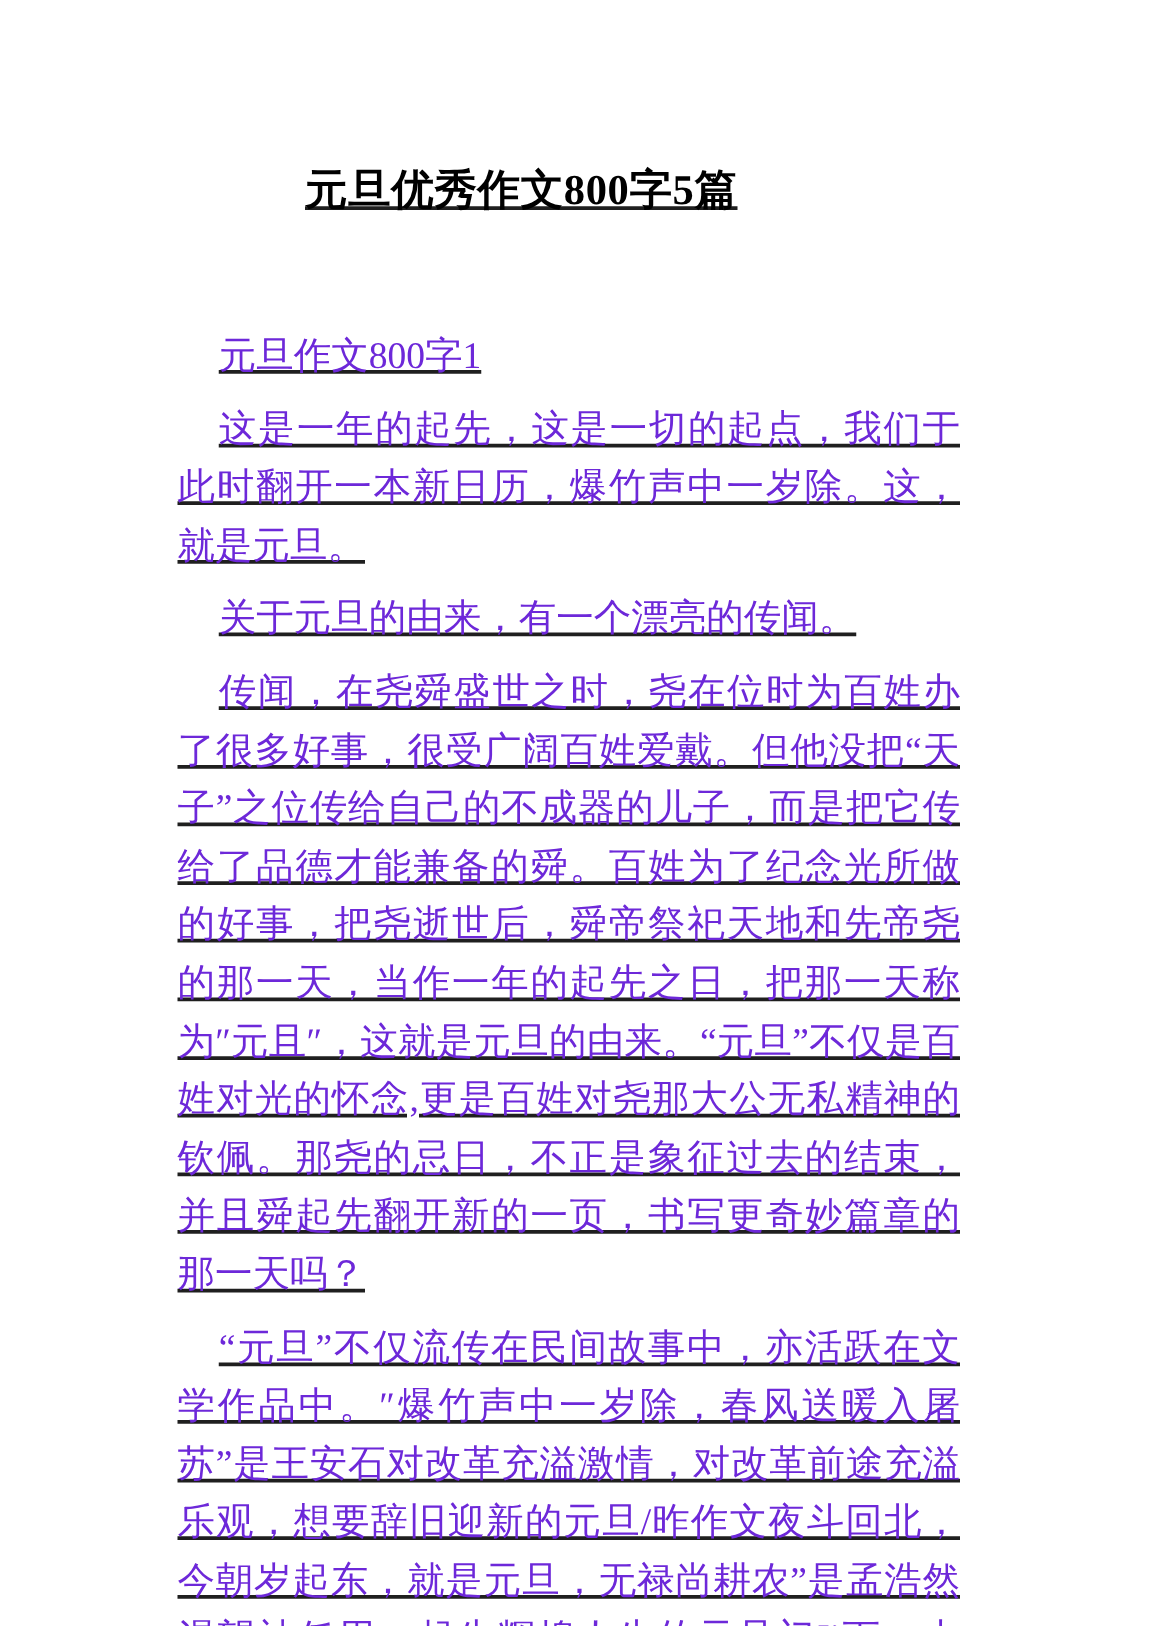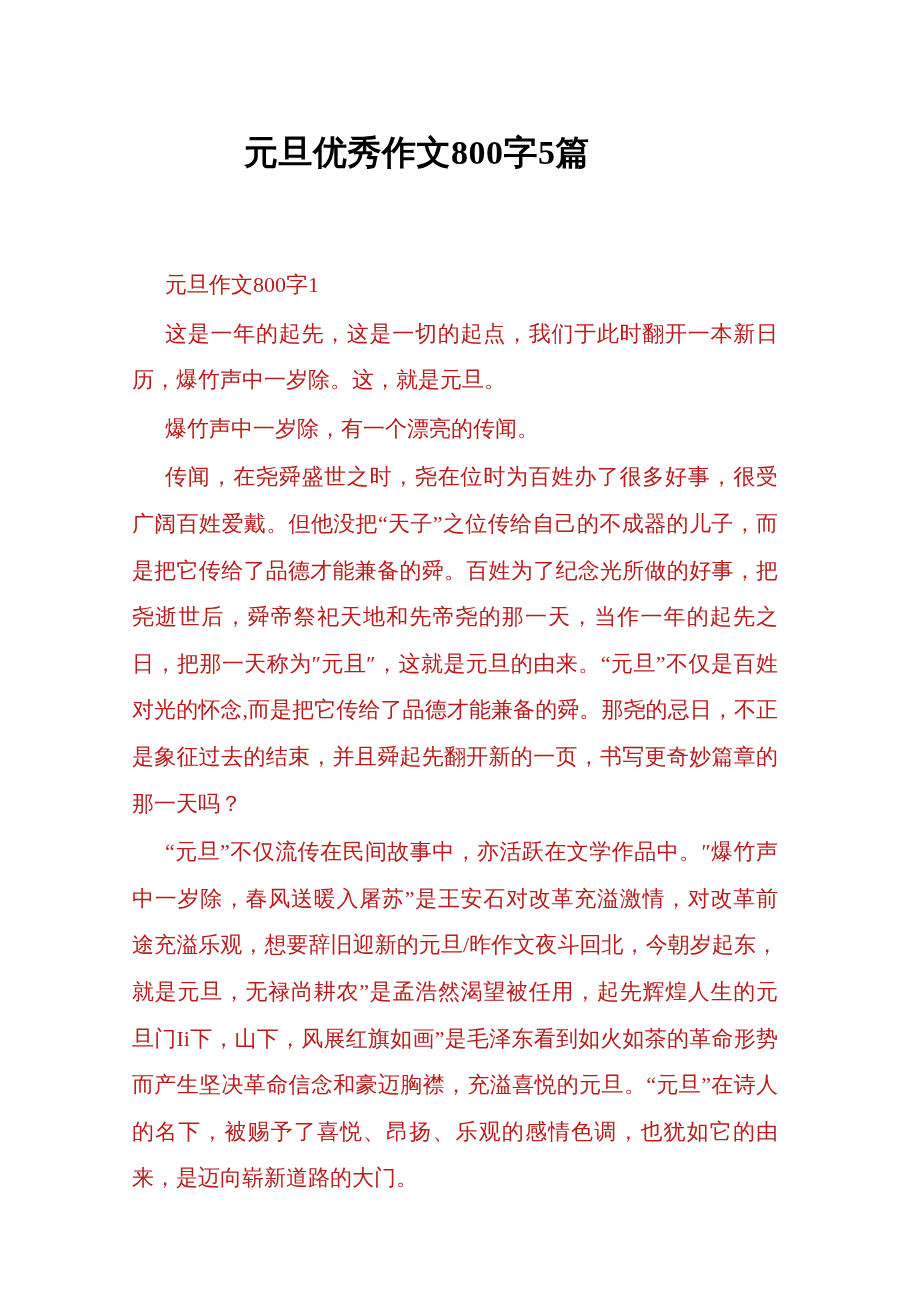--- a/index.html
+++ b/index.html
@@ -10,53 +10,54 @@
   .page {
     position: relative;
     width: 844px;
     height: 1301px;
     background: #ffffff;
     box-sizing: border-box;
     padding: 130px 140px 0 130px;
     overflow: hidden;
     font-family: "Liberation Serif", "DejaVu Serif", serif;
     color: #1f1f1f;
+    text-decoration: underline;
   }
   h1.doc-title {
     margin: 0;
     font-size: 34px;
     line-height: 46px;
     font-weight: bold;
     text-align: center;
     color: #000000;
     letter-spacing: 0.5px;
     font-family: "Liberation Serif", "DejaVu Serif", serif;
   }
   .doc-body {
     margin-top: 86px;
     width: 650px;
   }
   .doc-body p {
-    margin: 2px;
+    margin: 12px;
     padding: 0;
-    font-size: 22px;
+    font-size: 30px;
     line-height: 46.6px;
     text-align: justify;
     text-justify: inter-ideograph;
     text-indent: 33px;
-    color: #b91c1c;
+    color: #6d28d9;
     word-break: break-all;
   }
 </style>
 </head>
 <body>
 
 <div class="page">
   <h1 class="doc-title">元旦优秀作文800字5篇</h1>
 
   <div class="doc-body">
     <p>元旦作文800字1</p>
     <p>这是一年的起先，这是一切的起点，我们于此时翻开一本新日历，爆竹声中一岁除。这，就是元旦。</p>
-    <p>爆竹声中一岁除，有一个漂亮的传闻。</p>
-    <p>传闻，在尧舜盛世之时，尧在位时为百姓办了很多好事，很受广阔百姓爱戴。但他没把“天子”之位传给自己的不成器的儿子，而是把它传给了品德才能兼备的舜。百姓为了纪念光所做的好事，把尧逝世后，舜帝祭祀天地和先帝尧的那一天，当作一年的起先之日，把那一天称为″元且″，这就是元旦的由来。“元旦”不仅是百姓对光的怀念,而是把它传给了品德才能兼备的舜。那尧的忌日，不正是象征过去的结束，并且舜起先翻开新的一页，书写更奇妙篇章的那一天吗？</p>
+    <p>关于元旦的由来，有一个漂亮的传闻。</p>
+    <p>传闻，在尧舜盛世之时，尧在位时为百姓办了很多好事，很受广阔百姓爱戴。但他没把“天子”之位传给自己的不成器的儿子，而是把它传给了品德才能兼备的舜。百姓为了纪念光所做的好事，把尧逝世后，舜帝祭祀天地和先帝尧的那一天，当作一年的起先之日，把那一天称为″元且″，这就是元旦的由来。“元旦”不仅是百姓对光的怀念,更是百姓对尧那大公无私精神的钦佩。那尧的忌日，不正是象征过去的结束，并且舜起先翻开新的一页，书写更奇妙篇章的那一天吗？</p>
     <p>“元旦”不仅流传在民间故事中，亦活跃在文学作品中。″爆竹声中一岁除，春风送暖入屠苏”是王安石对改革充溢激情，对改革前途充溢乐观，想要辞旧迎新的元旦/昨作文夜斗回北，今朝岁起东，就是元旦，无禄尚耕农”是孟浩然渴望被任用，起先辉煌人生的元旦门Ii下，山下，风展红旗如画”是毛泽东看到如火如茶的革命形势而产生坚决革命信念和豪迈胸襟，充溢喜悦的元旦。“元旦”在诗人的名下，被赐予了喜悦、昂扬、乐观的感情色调，也犹如它的由来，是迈向崭新道路的大门。</p>
   </div>
 </div>
 
 </body></html>

